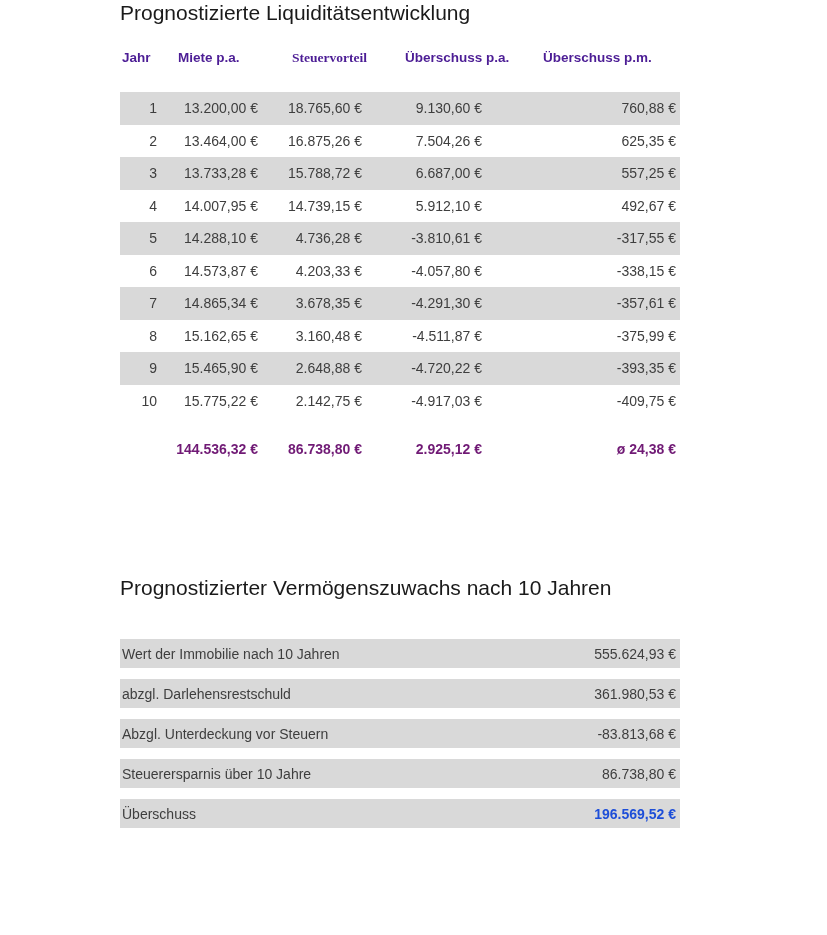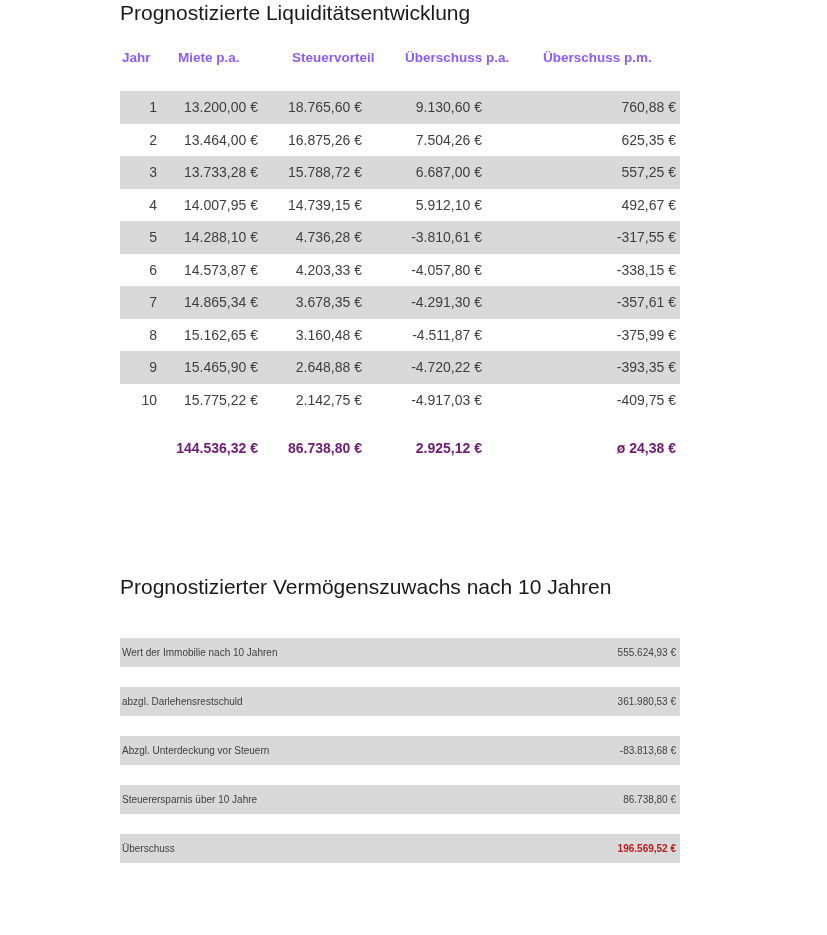--- a/index.html
+++ b/index.html
@@ -33,29 +33,29 @@
     font-size: 14px;
   }
   table.liquidity col.c1 { width: 37px; }
   table.liquidity col.c2 { width: 101px; }
   table.liquidity col.c3 { width: 104px; }
   table.liquidity col.c4 { width: 120px; }
   table.liquidity col.c5 { width: 198px; }
   table.liquidity thead th {
     font-size: 13.5px;
     font-weight: 700;
-    color: #8b5cf6;
+    color: #4c1d95;
     text-align: left;
     vertical-align: top;
     padding-bottom: 26px;
     white-space: nowrap;
   }
   table.liquidity thead th.h1 { padding-left: 2px; }
   table.liquidity thead th.h2 { padding-left: 21px; }
-  table.liquidity thead th.h3 { padding-left: 34px; }
+  table.liquidity thead th.h3 { padding-left: 34px; font-family: Liberation Serif, serif; }
   table.liquidity thead th.h4 { padding-left: 43px; }
   table.liquidity thead th.h5 { padding-left: 61px; }
   table.liquidity tbody td {
     height: 32.5px;
     text-align: right;
     white-space: nowrap;
     color: #3e3e3e;
   }
   table.liquidity tbody td:last-child { padding-right: 4px; }
   table.liquidity tbody tr.stripe { background: #d9d9d9; }
@@ -66,31 +66,31 @@
     color: #701a75;
     background: #ffffff;
   }
   
   .section2 { margin-top: 118px; }
   .rows2 { margin-top: 38px; }
   .row2 {
     width: 560px;
     height: 29px;
     background: #d9d9d9;
-    margin-bottom: 20px;
+    margin-bottom: 11px;
     display: flex;
     justify-content: space-between;
     align-items: center;
     padding: 0 4px 0 2px;
-    font-size: 10px;
+    font-size: 14px;
     color: #3e3e3e;
     white-space: nowrap;
   }
   .row2 .val { }
-  .row2.bold-value .val { font-weight: 700; color: #b91c1c; }
+  .row2.bold-value .val { font-weight: 700; color: #1d4ed8; }
 </style>
 </head>
 <body>
 
 <div class="page">
   <div class="content">
 
     <h1 class="section-title">Prognostizierte Liquiditätsentwicklung</h1>
 
     <table class="liquidity">

